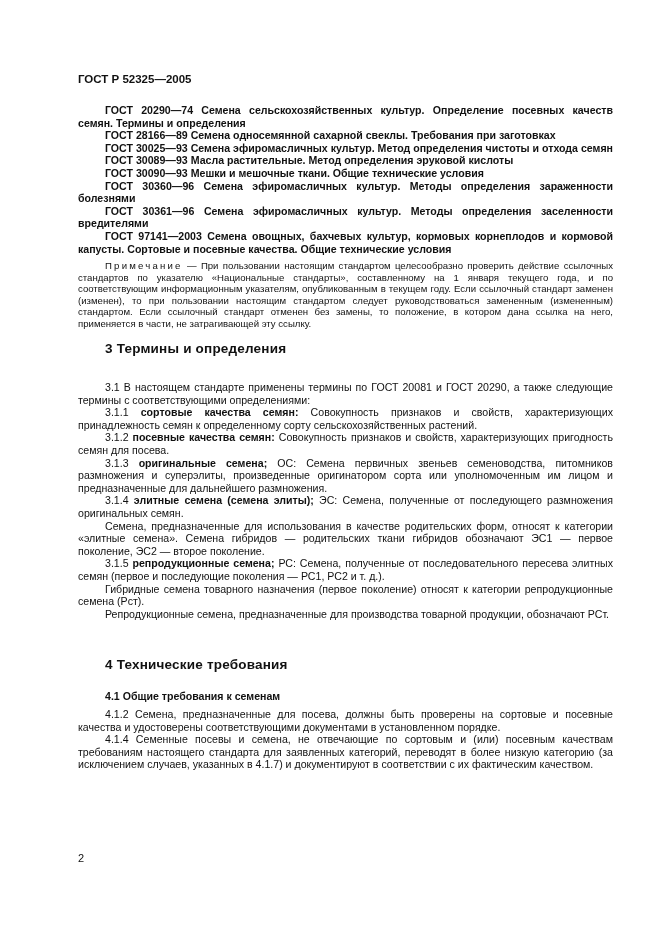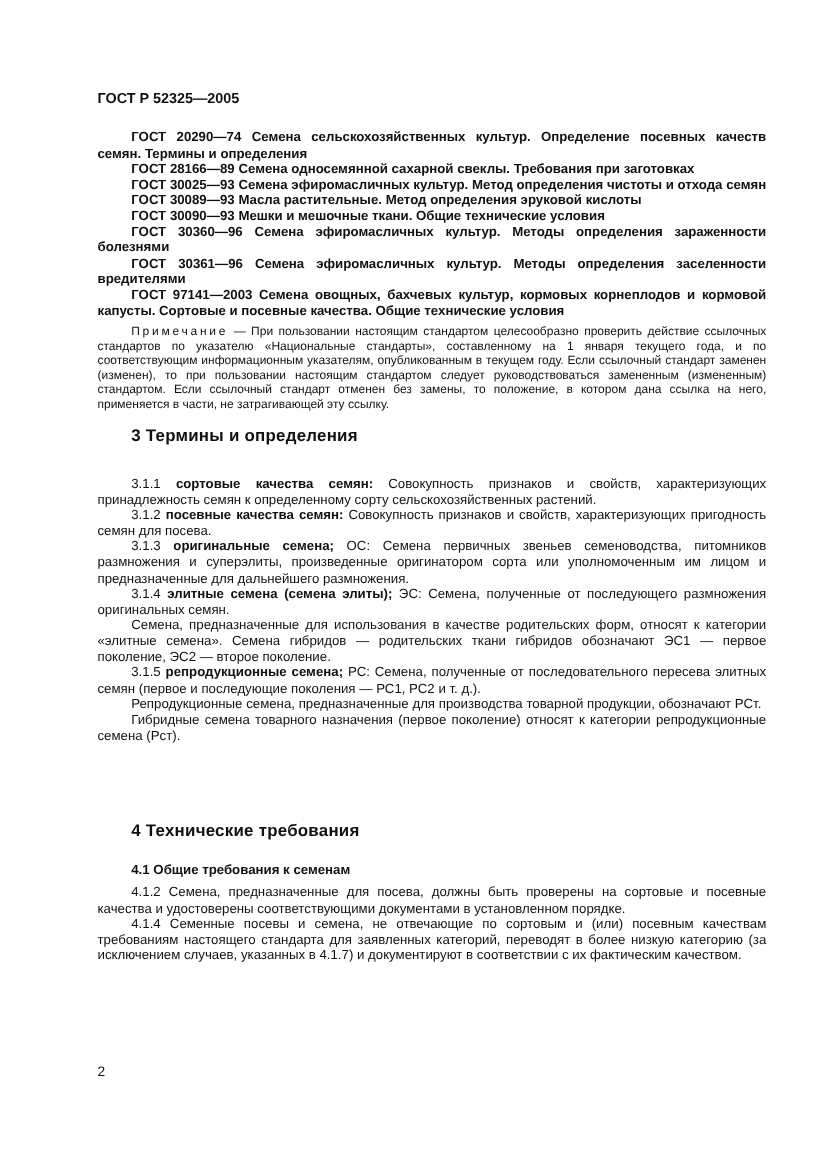--- a/index.html
+++ b/index.html
@@ -35,28 +35,29 @@
     <p><span>ГОСТ  97141—2003</span>  <span>Семена овощных, бахчевых культур, кормовых корнеплодов и кормовой капусты. Сортовые и посевные качества. Общие технические условия</span></p>
   </div>
 
   <div class="block note" style="top:248px;">
     <p><span class="sp">Примечание</span><span> — При пользовании настоящим стандартом целесообразно проверить действие ссылочных стандартов по указателю «Национальные стандарты», составленному на 1 января текущего года, и по соответствующим информационным указателям, опубликованным в текущем году. Если ссылочный стандарт заменен (изменен), то при пользовании настоящим стандартом следует руководствоваться замененным (измененным) стандартом. Если ссылочный стандарт отменен без замены, то положение, в котором дана ссылка на него, применяется в части, не затрагивающей эту ссылку.</span></p>
   </div>
 
   <div class="h2" style="top:329px;">3  Термины и определения</div>
 
   <div class="block" style="top:369px;">
+    <p>3.1  В настоящем стандарте применены термины по ГОСТ 20081 и ГОСТ 20290, а также следующие термины с соответствующими определениями:</p>
     <p><span>3.1.1 </span><b>сортовые качества семян:</b><span> Совокупность признаков и свойств, характеризующих принадлежность семян к определенному сорту сельскохозяйственных растений.</span></p>
     <p><span>3.1.2 </span><b>посевные качества семян:</b><span> Совокупность признаков и свойств, характеризующих пригодность семян для посева.</span></p>
     <p><span>3.1.3 </span><b>оригинальные семена;</b><span> ОС:</span><span> Семена первичных звеньев семеноводства, питомников размножения и суперэлиты, произведенные оригинатором сорта или уполномоченным им лицом и предназначенные для дальнейшего размножения.</span></p>
     <p><span>3.1.4 </span><b>элитные семена (семена элиты);</b><span> ЭС:</span><span> Семена, полученные от последующего размножения оригинальных семян.</span></p>
     <p>Семена, предназначенные для использования в качестве родительских форм, относят к категории «элитные семена». Семена гибридов — родительских ткани гибридов обозначают ЭС1 — первое поколение, ЭС2 — второе поколение.</p>
     <p><span>3.1.5 </span><b>репродукционные семена;</b><span> РС:</span><span> Семена, полученные от последовательного пересева элитных семян (первое и последующие поколения — РС1, РС2 и т. д.).</span></p>
+    <p>Гибридные семена товарного назначения (первое поколение) относят к категории репродукционные семена (Рст).</p>
     <p>Репродукционные семена, предназначенные для производства товарной продукции, обозначают РСт.</p>
-    <p>Гибридные семена товарного назначения (первое поколение) относят к категории репродукционные семена (Рст).</p>
   </div>
 
   <div class="h2" style="top:645px;">4  Технические требования</div>
   <div class="h3" style="top:678px;">4.1  Общие требования к семенам</div>
 
   <div class="block" style="top:696px;">
     <p>4.1.2 Семена, предназначенные для посева, должны быть проверены на сортовые и посевные качества и удостоверены соответствующими документами в установленном порядке.</p>
     <p>4.1.4 Семенные посевы и семена, не отвечающие по сортовым и (или) посевным качествам требованиям настоящего стандарта для заявленных категорий, переводят в более низкую категорию (за исключением случаев, указанных в 4.1.7) и документируют в соответствии с их фактическим качеством.</p>
   </div>
 

